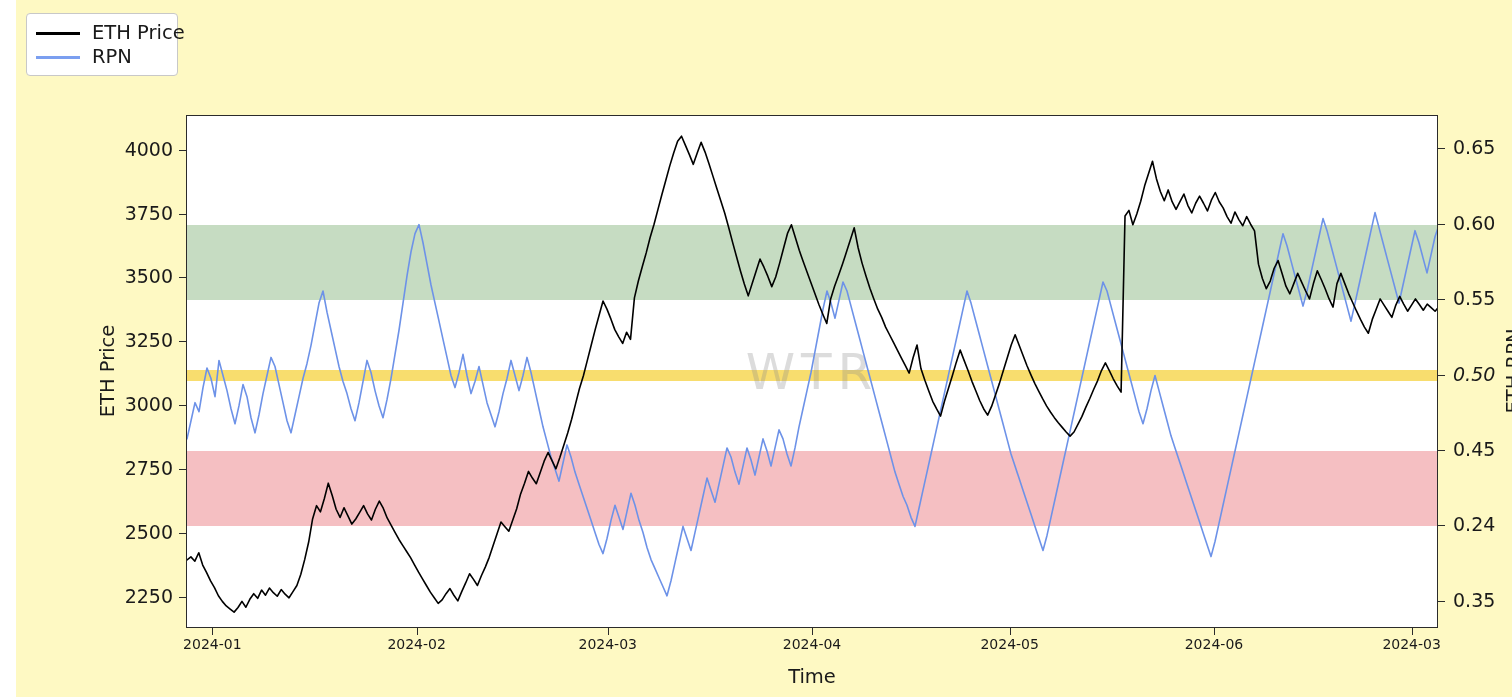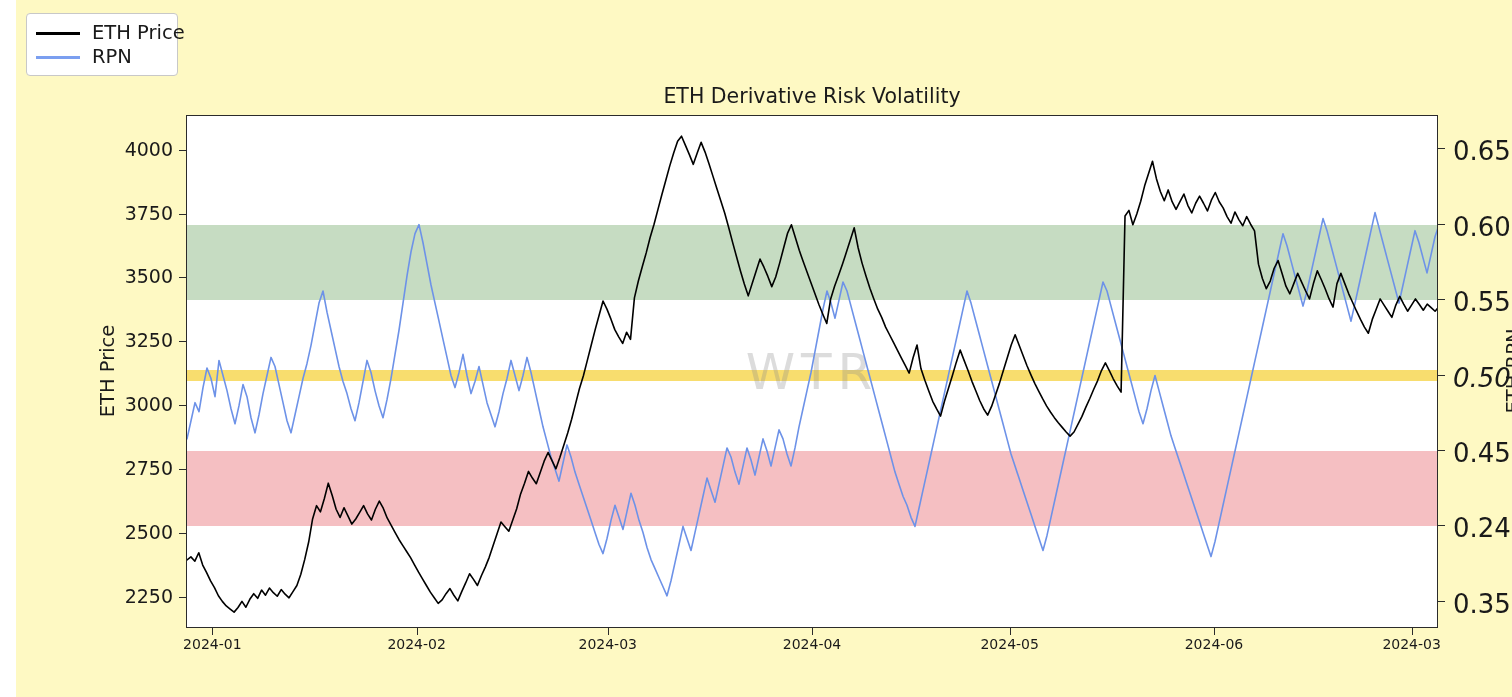--- a/index.html
+++ b/index.html
@@ -38,21 +38,21 @@
   
   .tick-y-left{position:absolute;width:7px;height:0;border-top:1.35px solid #2b2b2b;
                left:163px;}
   .tick-y-right{position:absolute;width:7px;height:0;border-top:1.35px solid #2b2b2b;
                 left:1422px;}
   .tick-x{position:absolute;width:0;height:7px;border-left:1.35px solid #2b2b2b;
           top:628px;}
 
   .lbl-y-left{position:absolute;right:1355px;text-align:right;font-size:19px;
               color:#1a1a1a;white-space:nowrap;}
-  .lbl-y-right{position:absolute;left:1437px;text-align:left;font-size:26px;
+  .lbl-y-right{position:absolute;left:1437px;text-align:left;font-size:19px;
                color:#1a1a1a;white-space:nowrap;}
   .lbl-x{position:absolute;top:636px;text-align:center;font-size:14px;
          color:#1a1a1a;white-space:nowrap;width:150px;}
 
   
   #ylabel-left{position:absolute;left:-5px;top:371px;font-size:19.5px;color:#1a1a1a;
                transform:translate(-50%,-50%) rotate(-90deg);transform-origin:center center;
                white-space:nowrap;}
   #ylabel-left-wrap{position:absolute;left:96px;top:0;width:0;height:0;}
   #ylabel-right{position:absolute;left:0;top:371px;font-size:19.5px;color:#1a1a1a;
@@ -71,21 +71,20 @@
     <div class="legend-row">
       <span class="legend-swatch" style="border-top-color: rgb(0, 0, 0);"></span>
       <span class="legend-label">ETH Price</span>
     </div>
     <div class="legend-row">
       <span class="legend-swatch" style="border-top-color: rgb(123, 159, 240);"></span>
       <span class="legend-label">RPN</span>
     </div>
   </div>
 
-  <div id="chart-title">ETH Derivative Risk Volatility</div>
 
   <div id="plot">
     <div id="bands">
         <div class="band" style="top: 108.635px; height: 75.4412px; background: rgb(198, 220, 194);"></div>
         <div class="band" style="top: 254.237px; height: 10.5618px; background: rgb(248, 221, 110);"></div>
         <div class="band" style="top: 334.959px; height: 75.4412px; background: rgb(245, 191, 194);"></div>
       </div>
     <div id="watermark">WTR</div>
     <svg id="series-svg" viewBox="0 0 1252 513" preserveAspectRatio="none">
       <polyline id="line-rpn" fill="none" stroke-linejoin="round" stroke-linecap="round" points="0.00,322.89 4.00,304.78 8.00,286.68 12.00,295.73 16.00,271.59 20.00,251.97 24.00,262.54 28.00,280.64 32.00,244.43 36.00,259.52 40.00,274.61 44.00,292.71 48.00,307.80 52.00,289.69 56.00,268.57 60.00,280.64 64.00,301.76 68.00,316.85 72.00,298.75 76.00,277.62 80.00,259.52 84.00,241.41 88.00,250.46 92.00,268.57 96.00,286.68 100.00,304.78 104.00,316.85 108.00,298.75 112.00,280.64 116.00,262.54 120.00,247.45 124.00,229.34 128.00,208.22 132.00,187.09 136.00,175.02 140.00,196.15 144.00,214.25 148.00,232.36 152.00,250.46 156.00,265.55 160.00,277.62 164.00,292.71 168.00,304.78 172.00,286.68 176.00,265.55 180.00,244.43 184.00,256.50 188.00,274.61 192.00,289.69 196.00,301.76 200.00,283.66 204.00,262.54 208.00,238.39 212.00,214.25 216.00,187.09 220.00,159.94 224.00,135.79 228.00,117.69 232.00,108.64 236.00,126.74 240.00,147.86 244.00,168.99 248.00,187.09 252.00,205.20 256.00,223.31 260.00,241.41 264.00,259.52 268.00,271.59 272.00,256.50 276.00,238.39 280.00,259.52 284.00,277.62 288.00,265.55 292.00,250.46 296.00,268.57 300.00,286.68 304.00,298.75 308.00,310.82 312.00,295.73 316.00,277.62 320.00,262.54 324.00,244.43 328.00,259.52 332.00,274.61 336.00,259.52 340.00,241.41 344.00,256.50 348.00,274.61 352.00,292.71 356.00,310.82 360.00,325.91 364.00,340.99 368.00,353.06 372.00,365.14 376.00,347.03 380.00,328.92 384.00,340.99 388.00,356.08 392.00,368.15 396.00,380.22 400.00,392.29 404.00,404.36 408.00,416.44 412.00,428.51 416.00,437.56 420.00,422.47 424.00,404.36 428.00,389.28 432.00,401.35 436.00,413.42 440.00,395.31 444.00,377.21 448.00,389.28 452.00,404.36 456.00,416.44 460.00,431.52 464.00,443.59 468.00,452.65 472.00,461.70 476.00,470.75 480.00,479.81 484.00,464.72 488.00,446.61 492.00,428.51 496.00,410.40 500.00,422.47 504.00,434.54 508.00,416.44 512.00,398.33 516.00,380.22 520.00,362.12 524.00,374.19 528.00,386.26 532.00,368.15 536.00,350.05 540.00,331.94 544.00,340.99 548.00,356.08 552.00,368.15 556.00,350.05 560.00,331.94 564.00,344.01 568.00,359.10 572.00,340.99 576.00,322.89 580.00,334.96 584.00,350.05 588.00,331.94 592.00,313.84 596.00,322.89 600.00,337.98 604.00,350.05 608.00,331.94 612.00,310.82 616.00,292.71 620.00,274.61 624.00,256.50 628.00,235.38 632.00,214.25 636.00,193.13 640.00,175.02 644.00,187.09 648.00,202.18 652.00,184.08 656.00,165.97 660.00,175.02 664.00,190.11 668.00,205.20 672.00,220.29 676.00,235.38 680.00,250.46 684.00,265.55 688.00,280.64 692.00,295.73 696.00,310.82 700.00,325.91 704.00,340.99 708.00,356.08 712.00,368.15 716.00,380.22 720.00,389.28 724.00,401.35 728.00,410.40 732.00,392.29 736.00,374.19 740.00,356.08 744.00,337.98 748.00,319.87 752.00,301.76 756.00,283.66 760.00,265.55 764.00,247.45 768.00,229.34 772.00,211.24 776.00,193.13 780.00,175.02 784.00,187.09 788.00,202.18 792.00,217.27 796.00,232.36 800.00,247.45 804.00,262.54 808.00,277.62 812.00,292.71 816.00,307.80 820.00,322.89 824.00,337.98 828.00,350.05 832.00,362.12 836.00,374.19 840.00,386.26 844.00,398.33 848.00,410.40 852.00,422.47 856.00,434.54 860.00,419.45 864.00,401.35 868.00,383.24 872.00,365.14 876.00,347.03 880.00,328.92 884.00,310.82 888.00,292.71 892.00,274.61 896.00,256.50 900.00,238.39 904.00,220.29 908.00,202.18 912.00,184.08 916.00,165.97 920.00,175.02 924.00,190.11 928.00,205.20 932.00,220.29 936.00,235.38 940.00,250.46 944.00,265.55 948.00,280.64 952.00,295.73 956.00,307.80 960.00,292.71 964.00,274.61 968.00,259.52 972.00,274.61 976.00,289.69 980.00,304.78 984.00,319.87 988.00,331.94 992.00,344.01 996.00,356.08 1000.00,368.15 1004.00,380.22 1008.00,392.29 1012.00,404.36 1016.00,416.44 1020.00,428.51 1024.00,440.58 1028.00,425.49 1032.00,407.38 1036.00,389.28 1040.00,371.17 1044.00,353.06 1048.00,334.96 1052.00,316.85 1056.00,298.75 1060.00,280.64 1064.00,262.54 1068.00,244.43 1072.00,226.32 1076.00,208.22 1080.00,190.11 1084.00,172.01 1088.00,153.90 1092.00,135.79 1096.00,117.69 1100.00,129.76 1104.00,144.85 1108.00,159.94 1112.00,175.02 1116.00,190.11 1120.00,175.02 1124.00,156.92 1128.00,138.81 1132.00,120.71 1136.00,102.60 1140.00,114.67 1144.00,129.76 1148.00,144.85 1152.00,159.94 1156.00,175.02 1160.00,190.11 1164.00,205.20 1168.00,187.09 1172.00,168.99 1176.00,150.88 1180.00,132.78 1184.00,114.67 1188.00,96.56 1192.00,111.65 1196.00,126.74 1200.00,141.83 1204.00,156.92 1208.00,172.01 1212.00,187.09 1216.00,168.99 1220.00,150.88 1224.00,132.78 1228.00,114.67 1232.00,126.74 1236.00,141.83 1240.00,156.92 1244.00,138.81 1248.00,120.71 1252.00,108.64" stroke="#6d92e8" stroke-width="1.6"></polyline>
@@ -139,14 +138,15 @@
       <div class="tick-x" style="left: 1395.64px;"></div>
       <div class="lbl-x" style="left: 1320.64px;">2024-03</div>
     </div>
 
   <div id="ylabel-left-wrap">
     <div id="ylabel-left">ETH Price</div>
   </div>
   <div id="ylabel-right-wrap">
     <div id="ylabel-right">ETH RPN</div>
   </div>
+  <div id="xlabel">Time</div>
 
 </div>
 
 </body></html>

